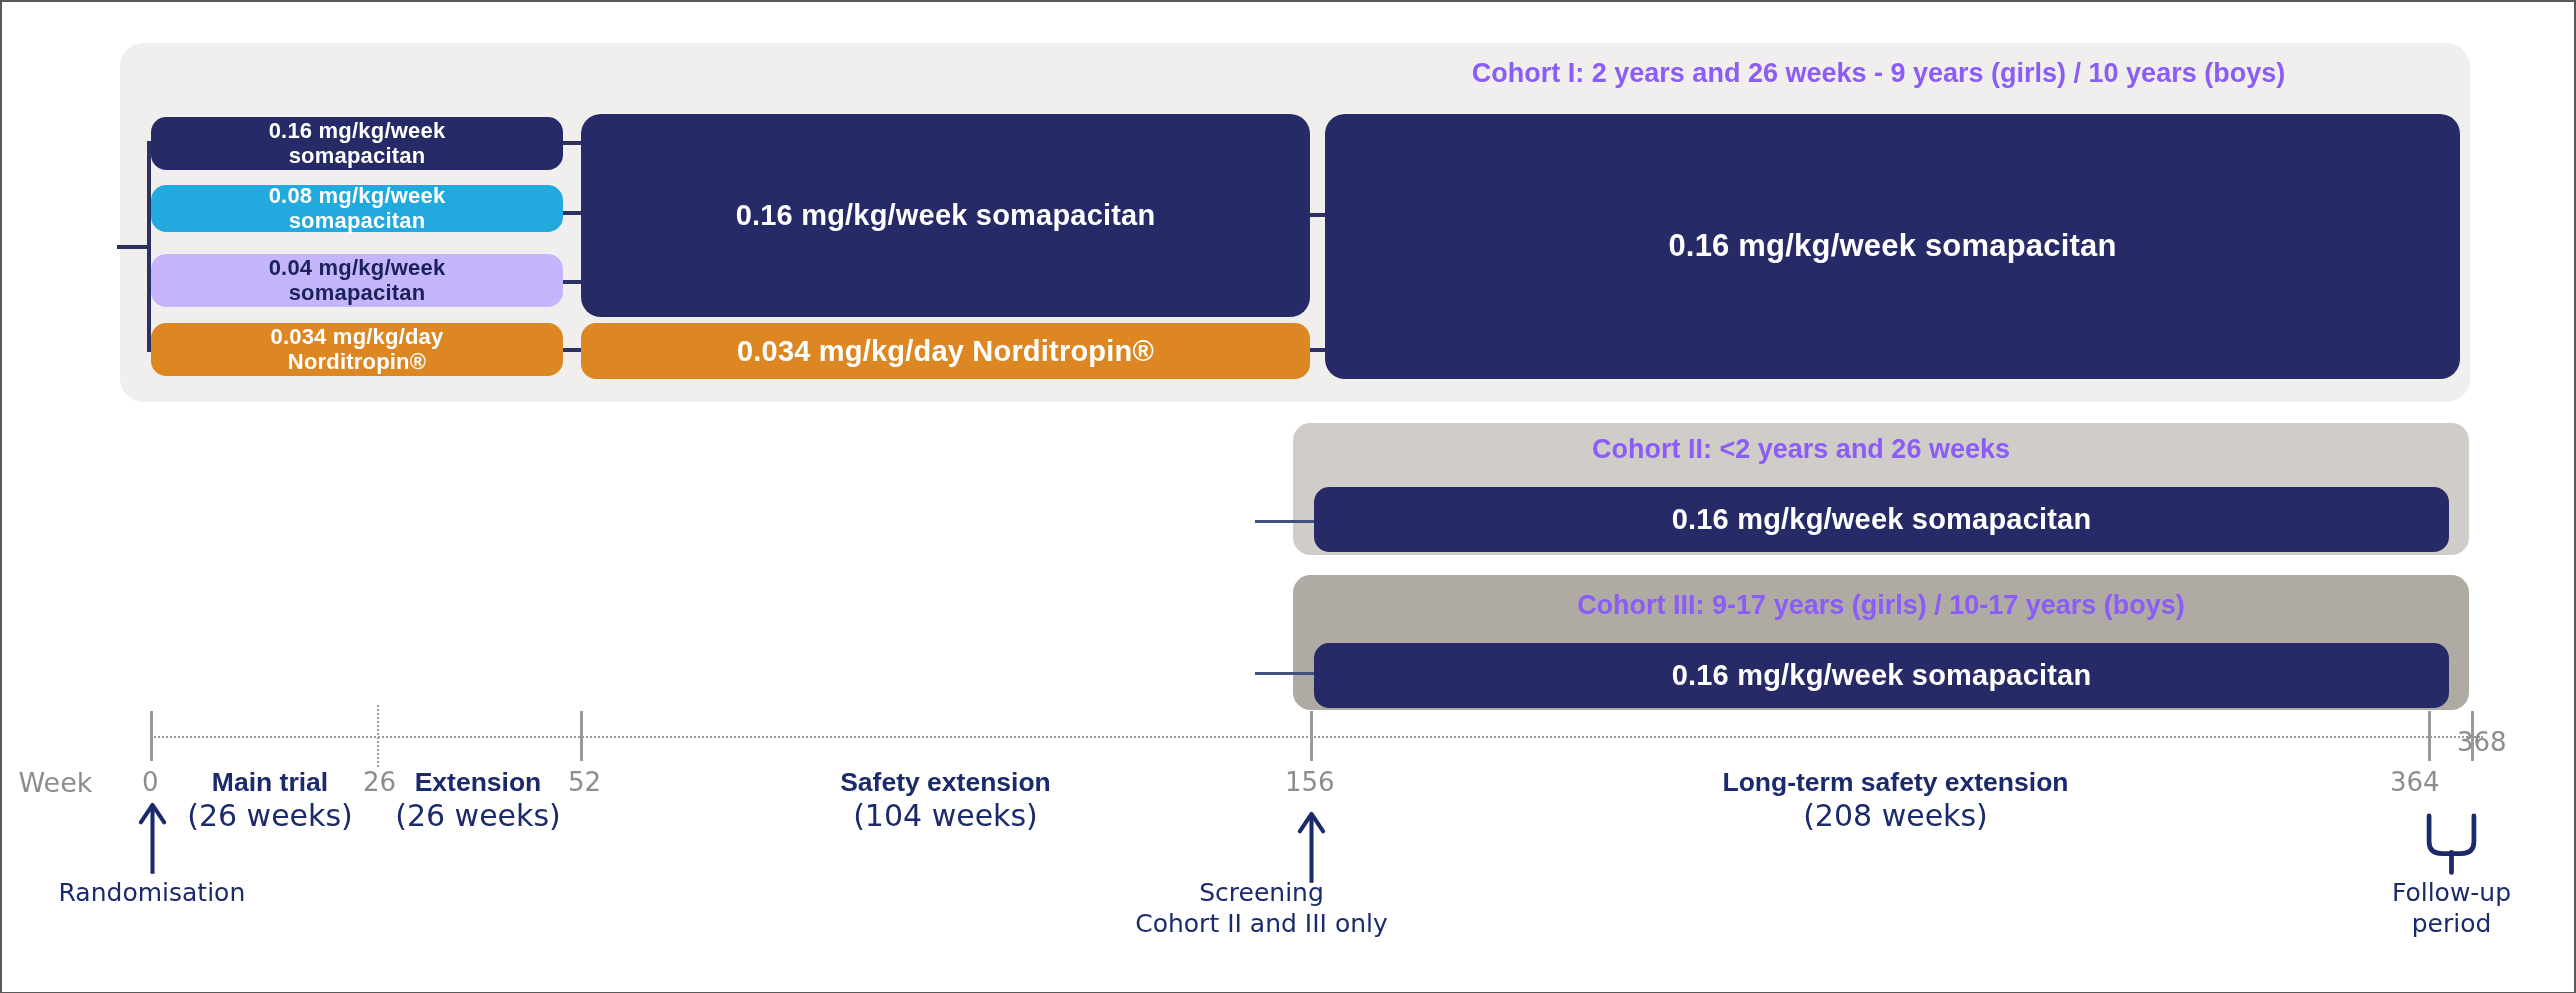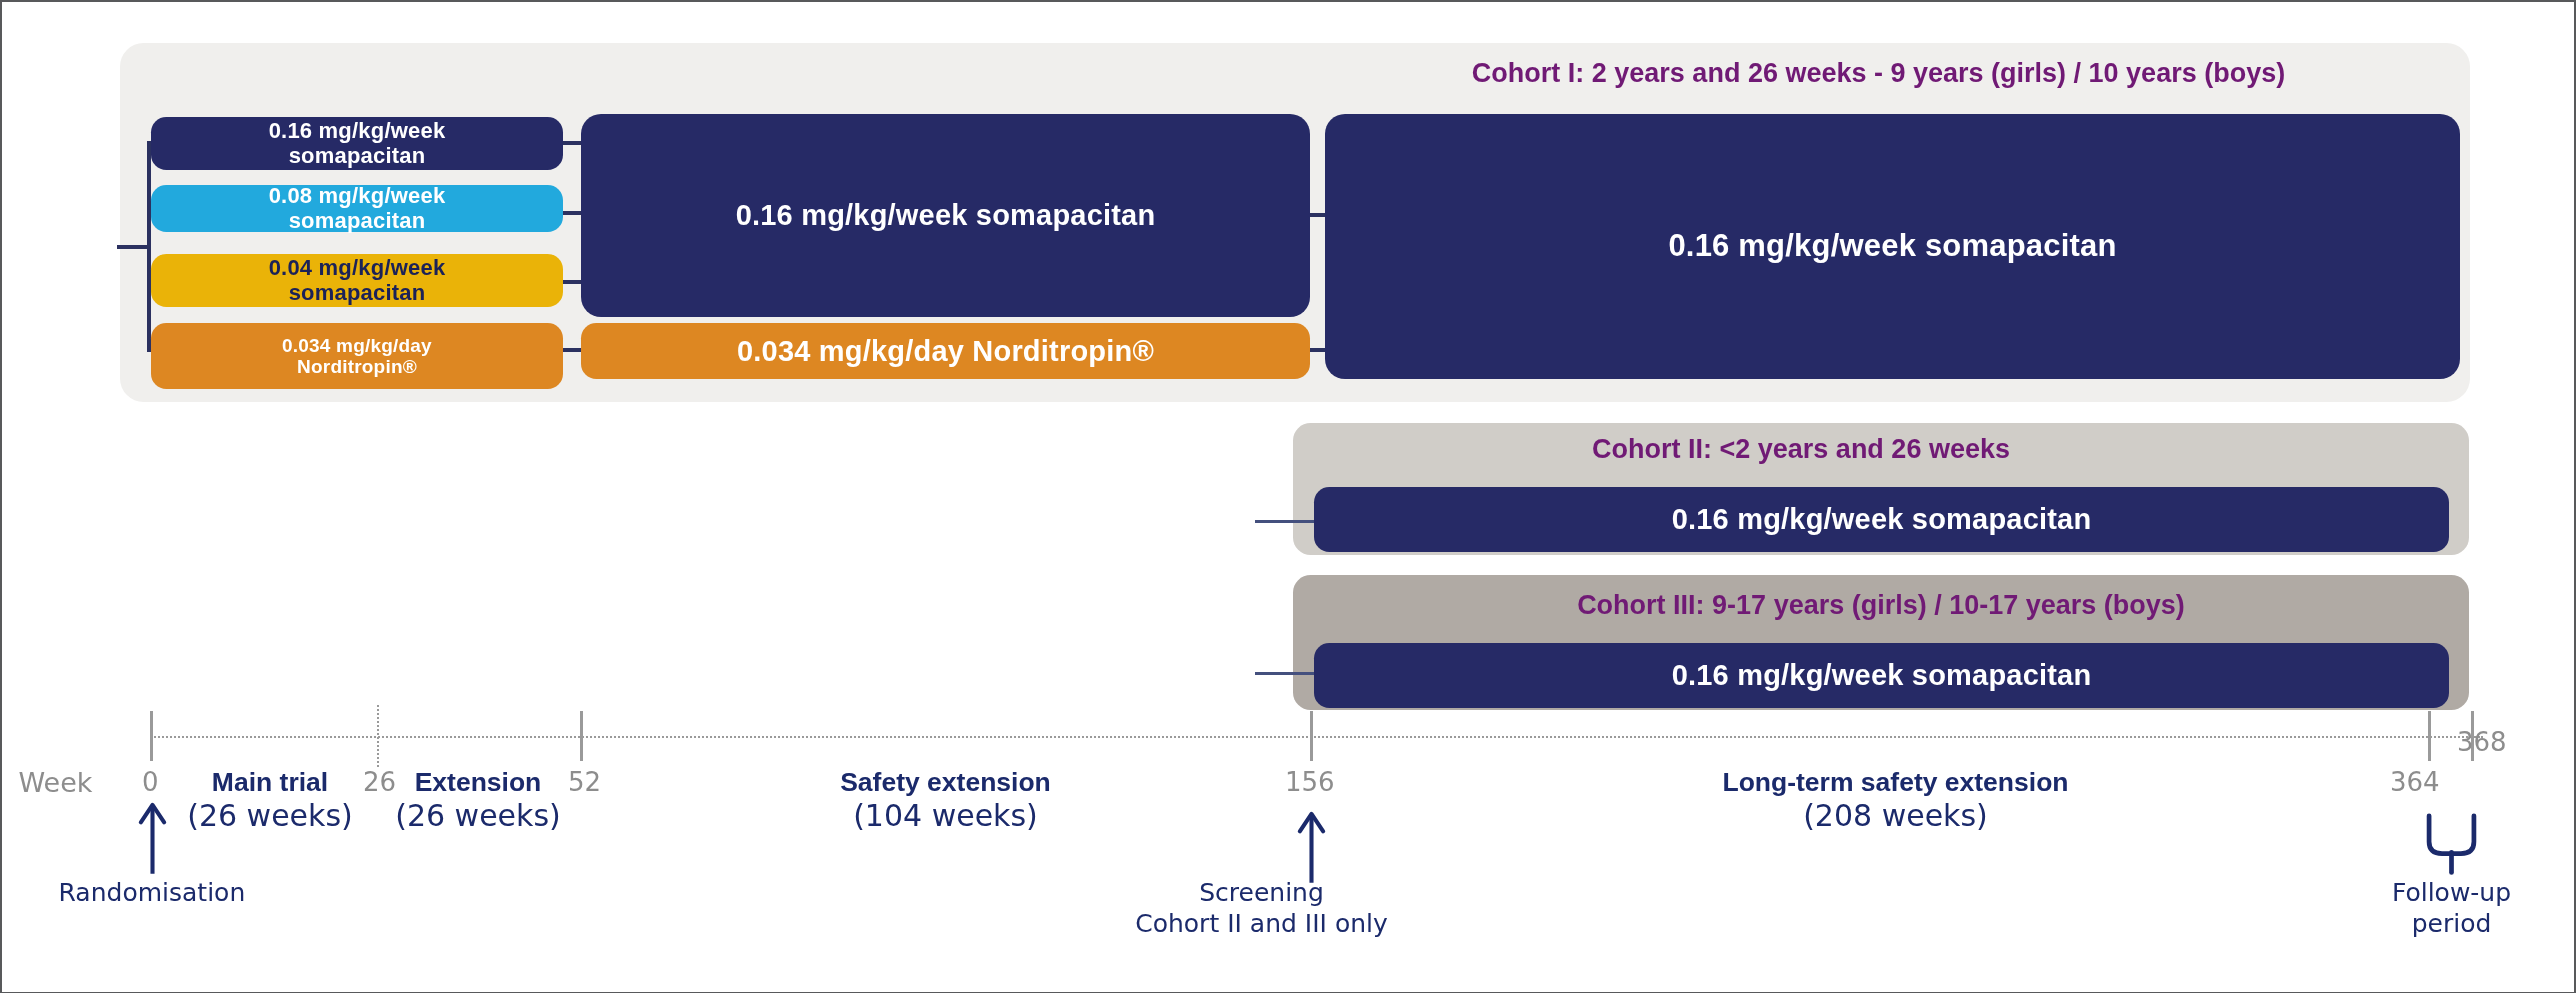--- a/index.html
+++ b/index.html
@@ -23,33 +23,33 @@
     text-align:center;
     color:#ffffff;
     font-weight:bold;
     line-height:1.12;
     letter-spacing:0.2px;
     white-space:pre-line;
     z-index:4;
   }
   .pill.navy{background:#262a66;}
   .pill.cyan{background:#22a9dd;}
-  .pill.pale{background:#eab308;color:#1b2258;}
+  .pill.pale{background:#c4b5fd;color:#1b2258;}
   .pill.orange{background:#dd8722;}
 
   
   .panel{
     position:absolute;
     box-sizing:border-box;
     border-radius:23.5px;
     z-index:2;
   }
   .panel-title{
     position:absolute;
-    color:#701a75;
+    color:#8b5cf6;
     font-weight:bold;
     white-space:nowrap;
     z-index:5;
   }
 
   
   .ln{position:absolute;background:#2b3160;z-index:3;}
   .ln-h{height:4.1px;}
   .ln-v{width:4.1px;}
   .ln-thin{background:#44507e;}
@@ -119,21 +119,21 @@
 
   <div class="pill navy" style="left:149px;top:115px;width:412px;height:53px;font-size:22px;border-radius:15.3px;">0.16 mg/kg/week
 somapacitan</div>
 
   <div class="pill cyan" style="left:149px;top:183px;width:412px;height:47px;font-size:22px;border-radius:15.3px;">0.08 mg/kg/week
 somapacitan</div>
 
   <div class="pill pale" style="left:149px;top:252px;width:412px;height:53px;font-size:22px;border-radius:15.3px;">0.04 mg/kg/week
 somapacitan</div>
 
-  <div class="pill orange" style="left:149px;top:321px;width:412px;height:66px;font-size:19px;border-radius:15.3px;">0.034 mg/kg/day
+  <div class="pill orange" style="left:149px;top:321px;width:412px;height:53px;font-size:22px;border-radius:15.3px;">0.034 mg/kg/day
 Norditropin®</div>
 
   <div class="ln ln-h" style="left:556px;top:139px;width:32px;"></div>
   <div class="ln ln-h" style="left:556px;top:209px;width:32px;"></div>
   <div class="ln ln-h" style="left:556px;top:278px;width:32px;"></div>
   <div class="ln ln-h" style="left:556px;top:346px;width:32px;"></div>
 
   <div class="pill navy" style="left:579px;top:112px;width:729px;height:203px;font-size:29px;">0.16 mg/kg/week somapacitan</div>
 
   <div class="pill orange" style="left:579px;top:321px;width:729px;height:56px;font-size:29px;border-radius:15.3px;">0.034 mg/kg/day Norditropin®</div>

